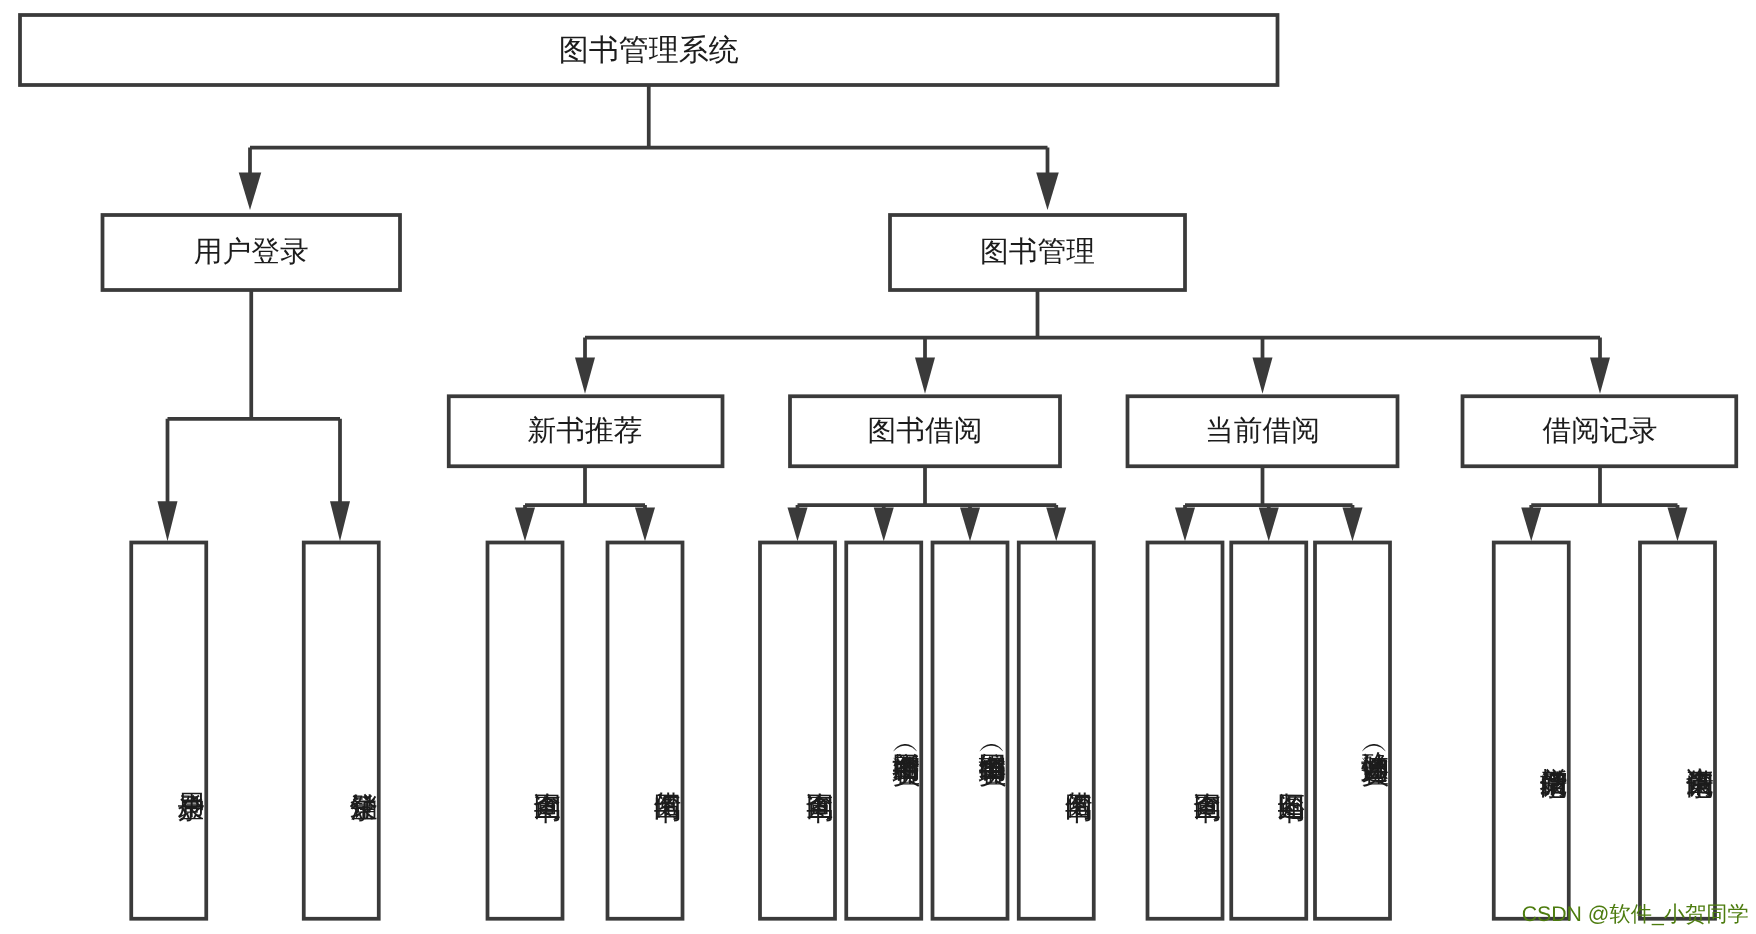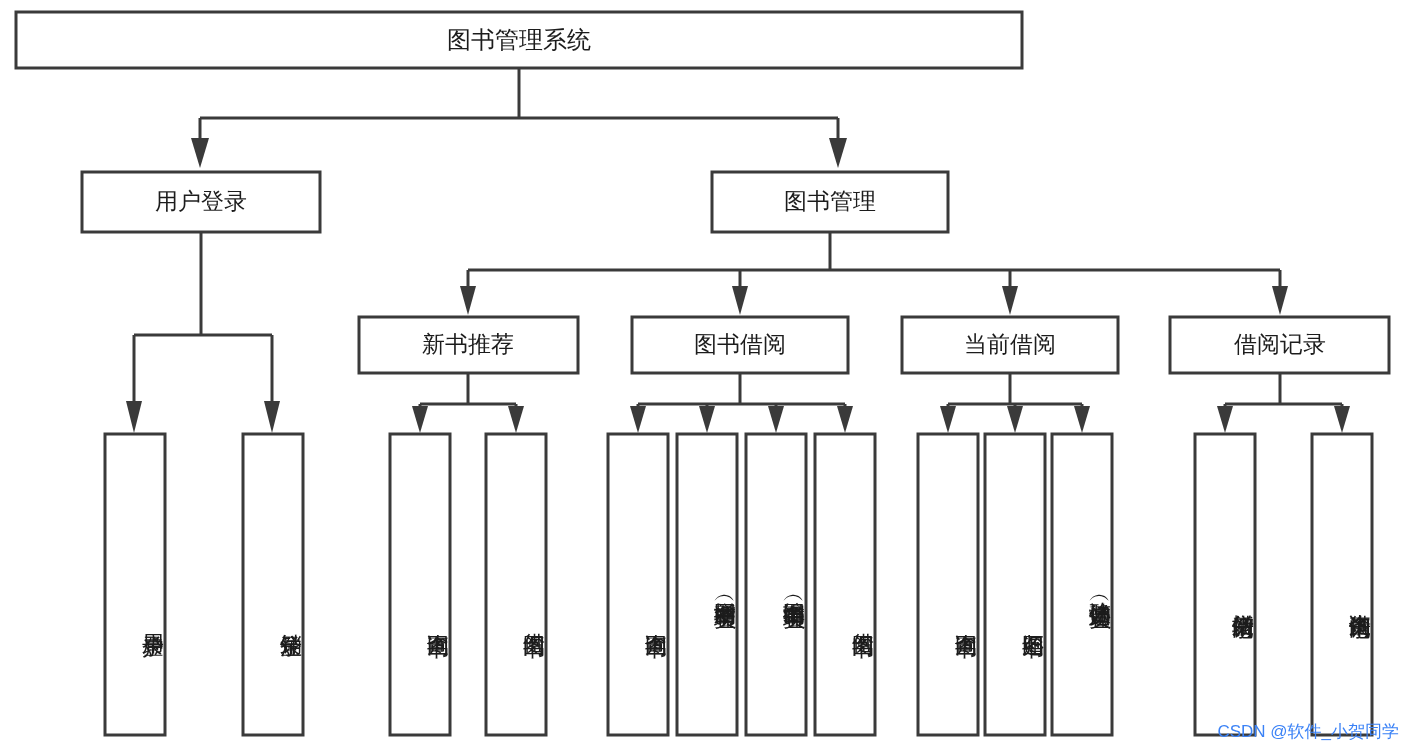--- a/index.html
+++ b/index.html
@@ -68,21 +68,21 @@
     justify-content: center;
     white-space: nowrap;
     pointer-events: none;
   }
   .watermark {
     position: absolute;
     right: 6px;
     bottom: 4px;
     font-family: "Liberation Sans", "DejaVu Sans", sans-serif;
     font-size: 17px;
-    color: #3b82f6;
+    color: #4d7c0f;
     white-space: nowrap;
   }
 </style>
 </head>
 <body>
 
 <div id="diagram-root">
 
   <svg class="diagram-svg" viewBox="0 0 1405 747">
 

